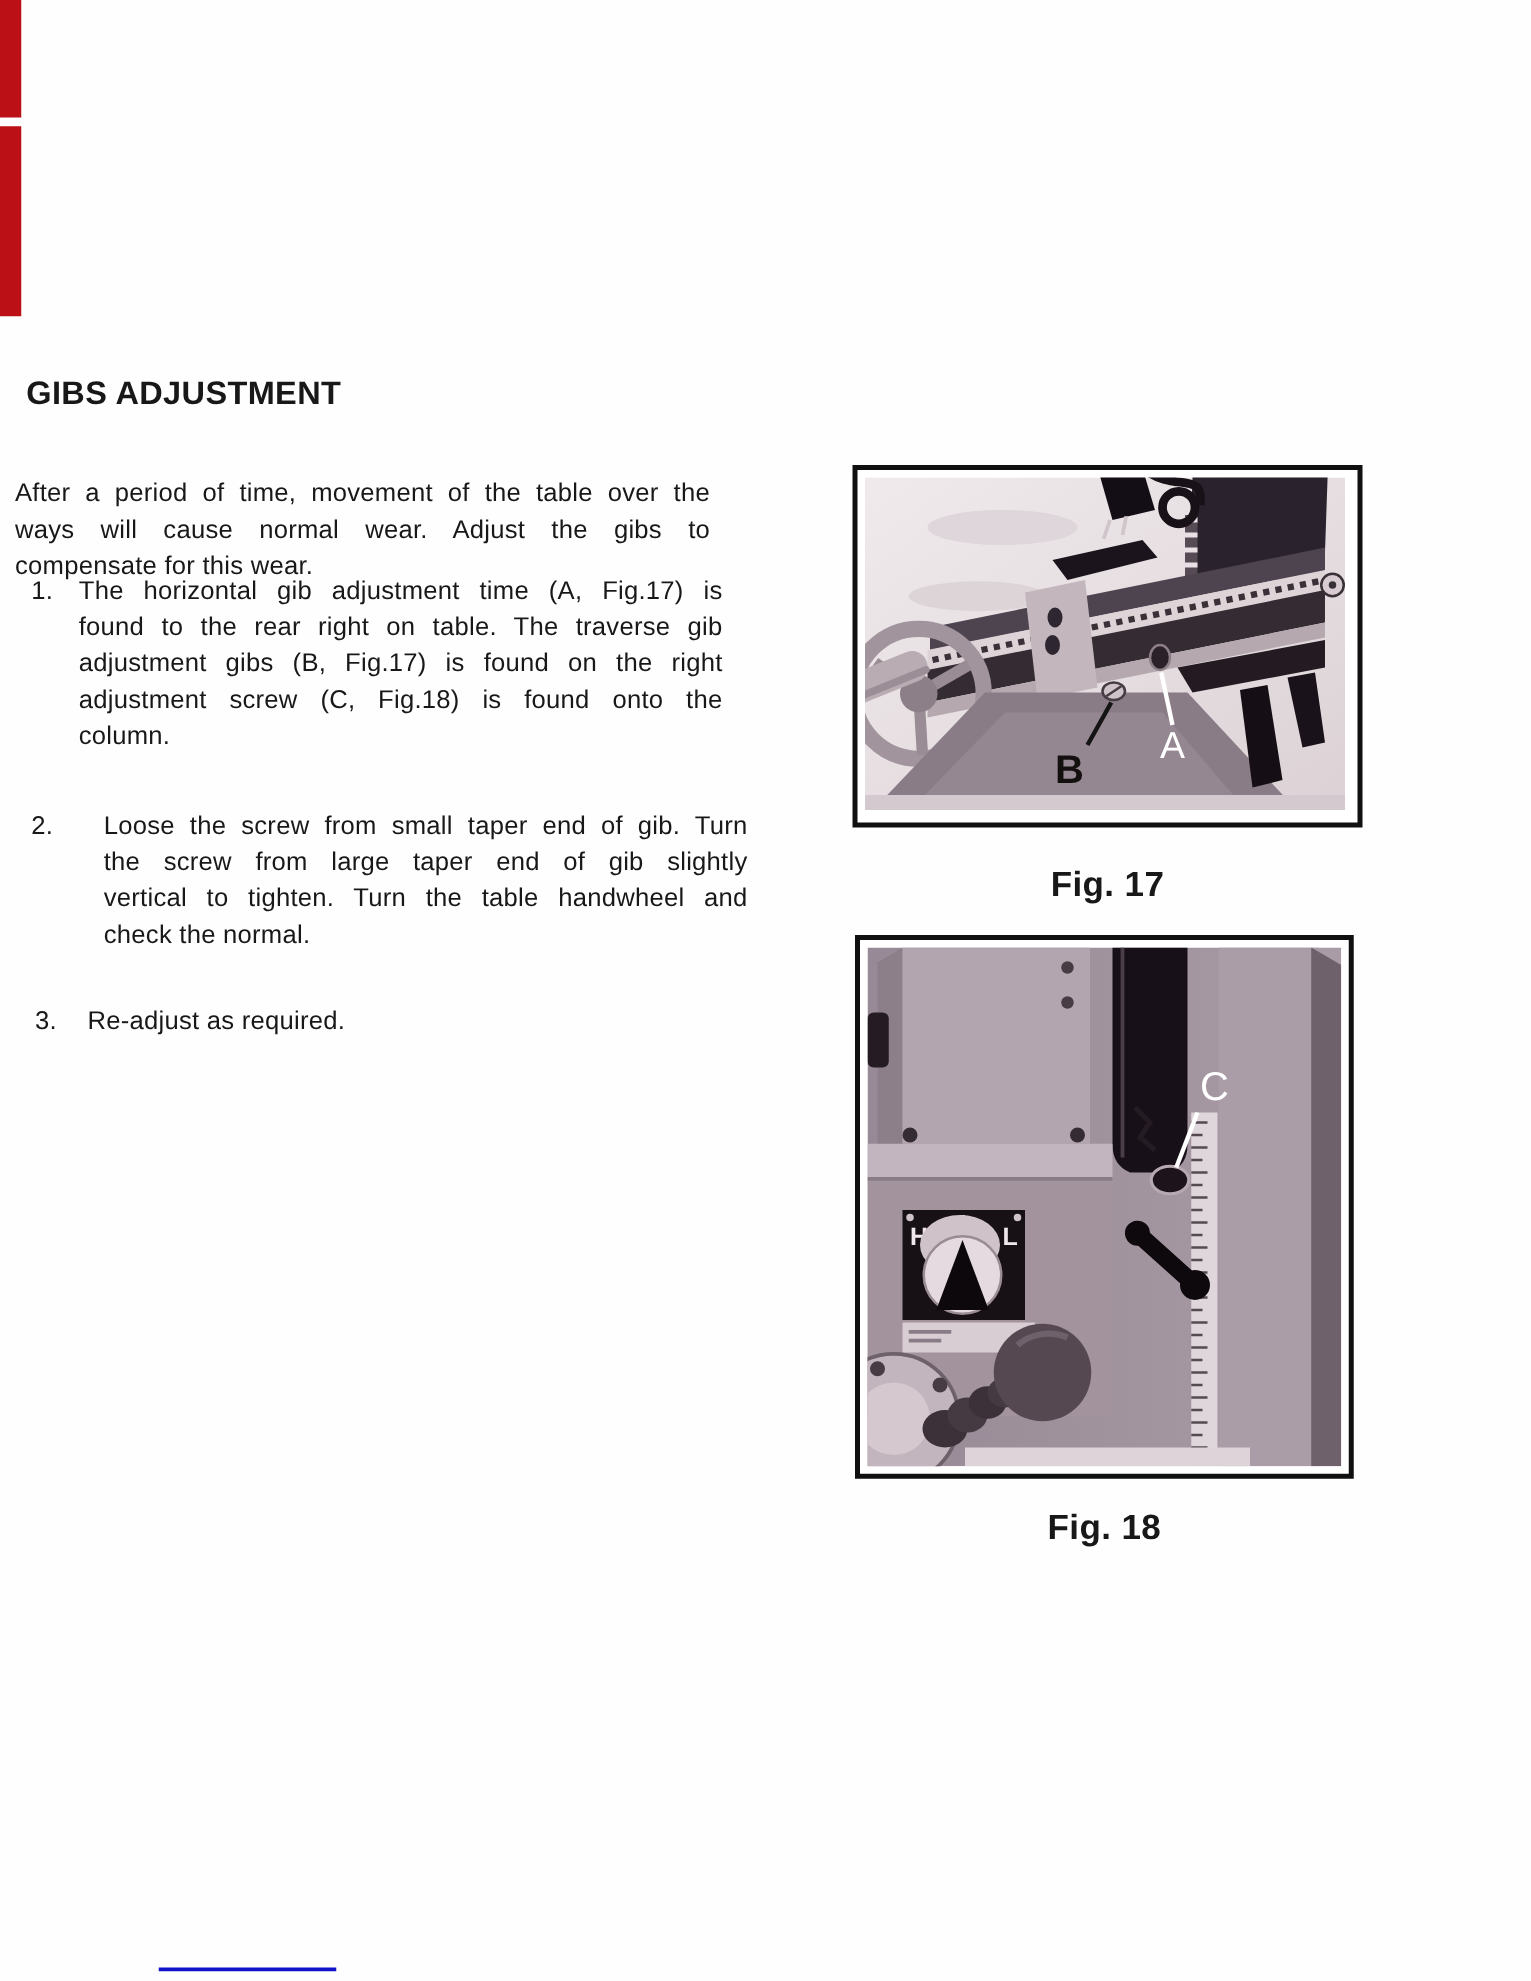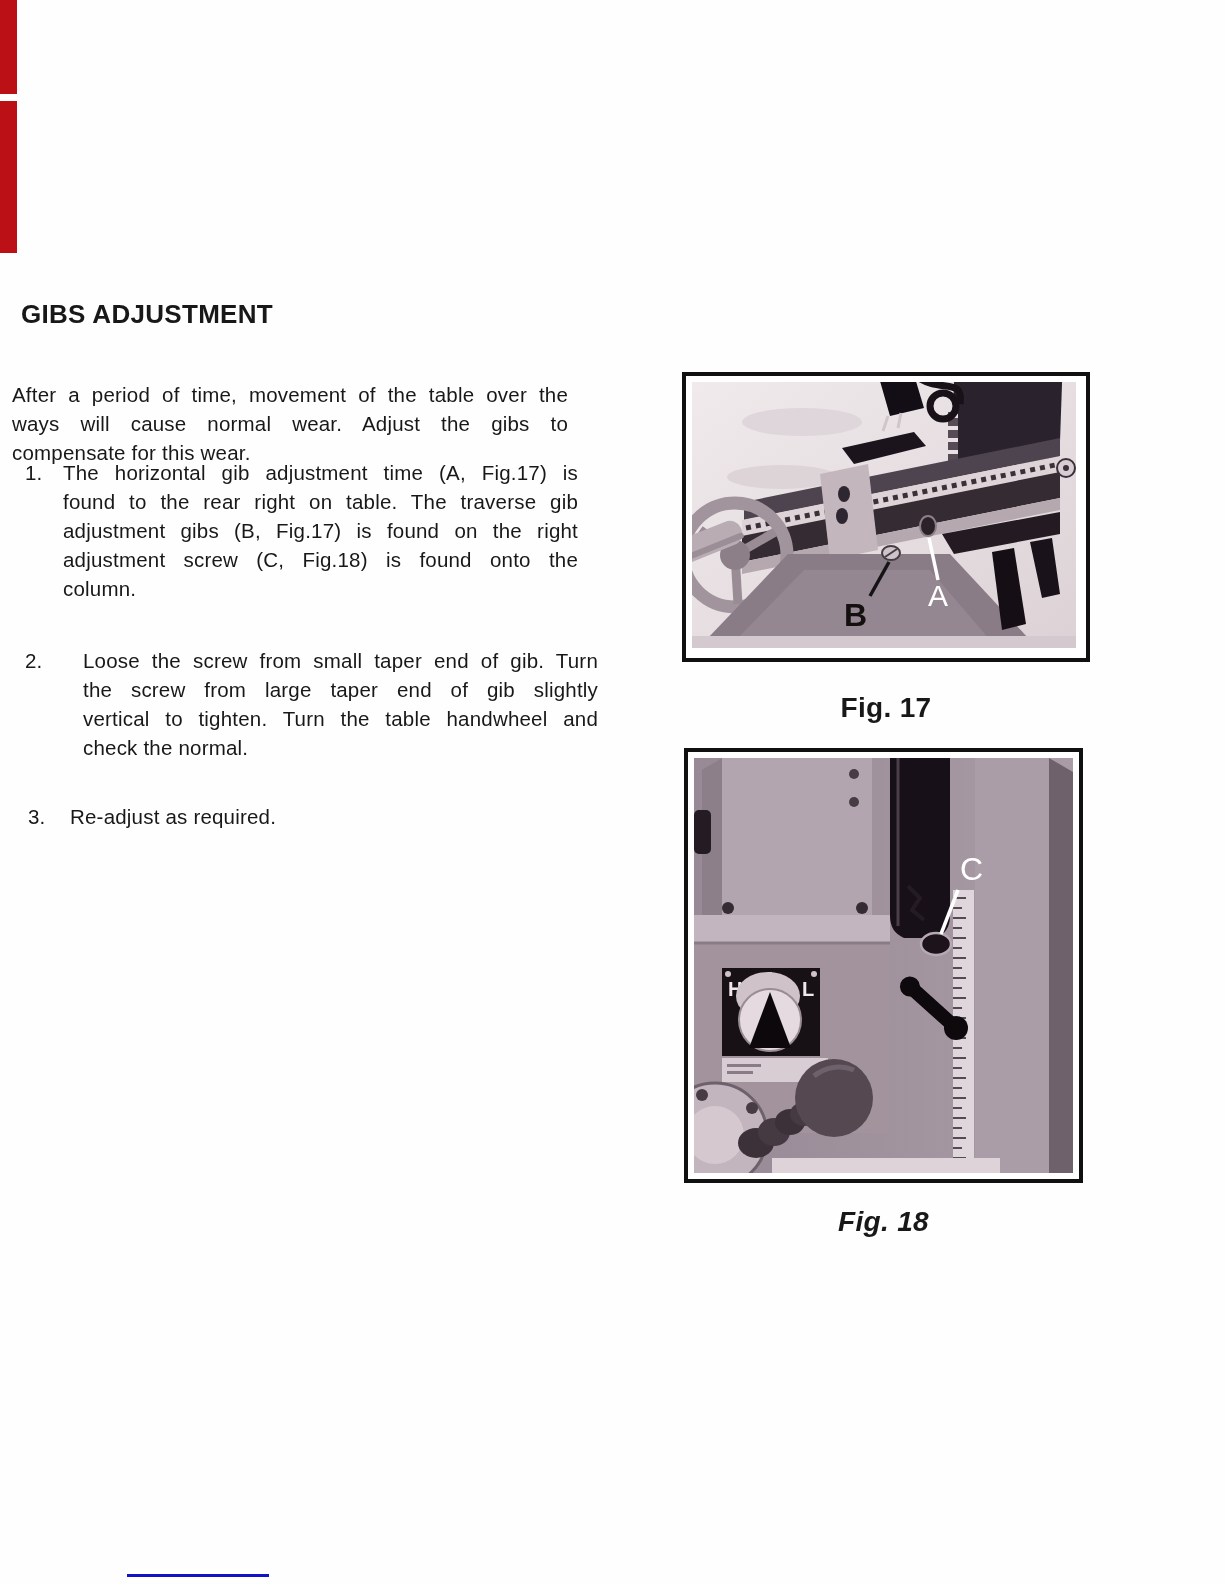--- a/index.html
+++ b/index.html
@@ -225,17 +225,17 @@
       <ellipse cx="62" cy="385" rx="18" ry="15" fill="#3c3138"></ellipse>
       <ellipse cx="80" cy="374" rx="16" ry="14" fill="#453a41"></ellipse>
       <ellipse cx="96" cy="364" rx="15" ry="13" fill="#3c3138"></ellipse>
       <ellipse cx="110" cy="356" rx="14" ry="12" fill="#453a41"></ellipse>
       <circle cx="140" cy="340" r="39" fill="#554850"></circle>
       <path d="M120,318 a39,39 0 0 1 40,-6" stroke="#6e616b" stroke-width="5" fill="none"></path>
 
       <rect x="78" y="400" width="228" height="15" fill="#ddd3d8"></rect>
     </svg>
   </div>
-  <div class="abs caption" style="left:684px;top:1206px;width:399px;font-style:italic;">Fig. 18</div>
+  <div class="abs caption" style="left:684px;top:1206px;width:399px;">Fig. 18</div>
 
   <div class="abs bluelink" style="left:127px;top:1574px;width:142px;height:3px;"></div>
 
 </div>
 
 </body></html>

